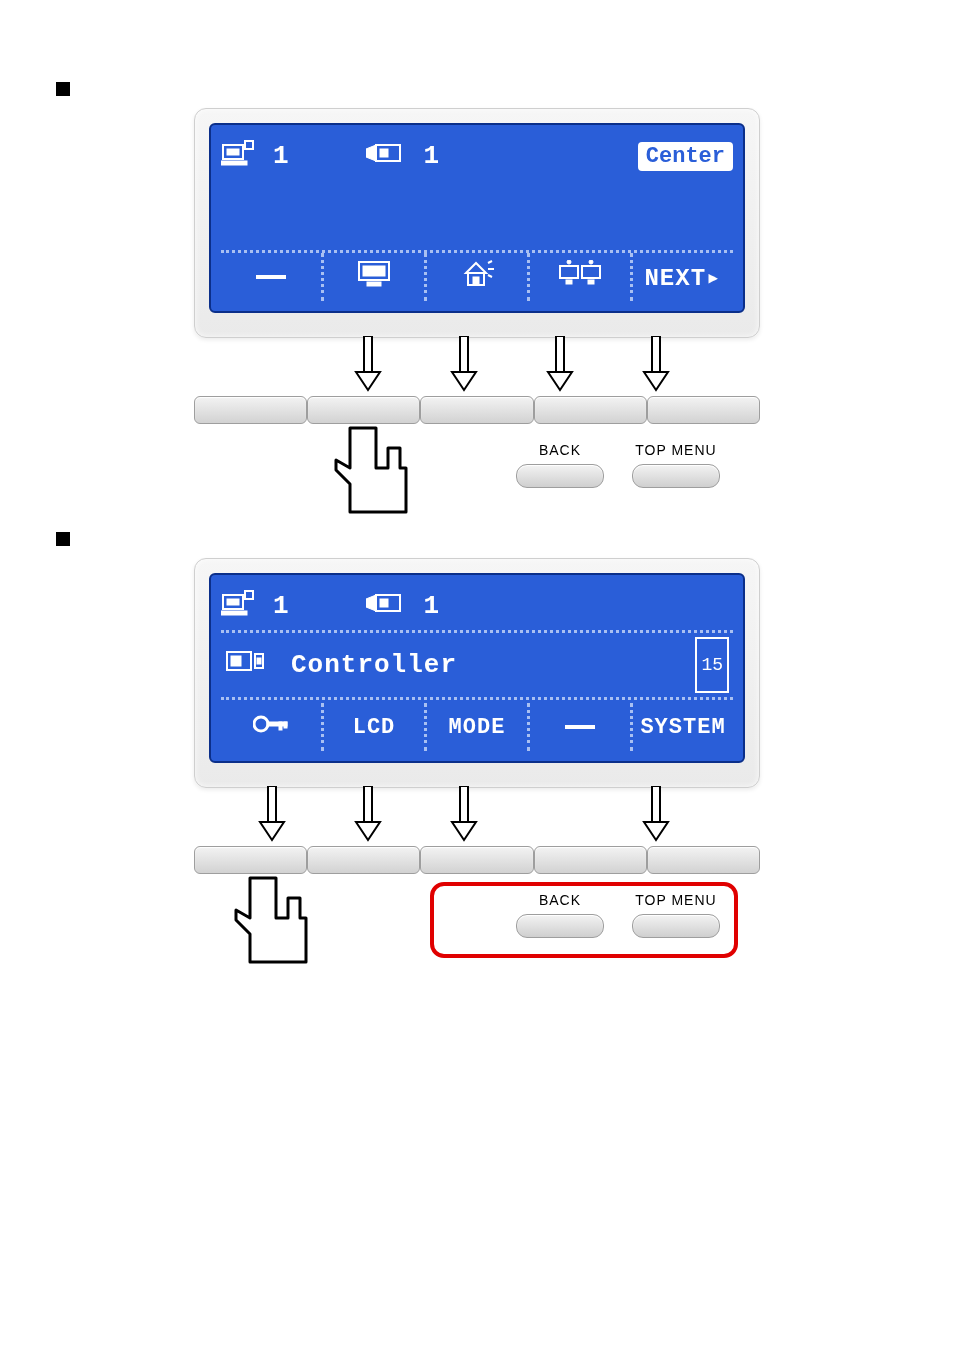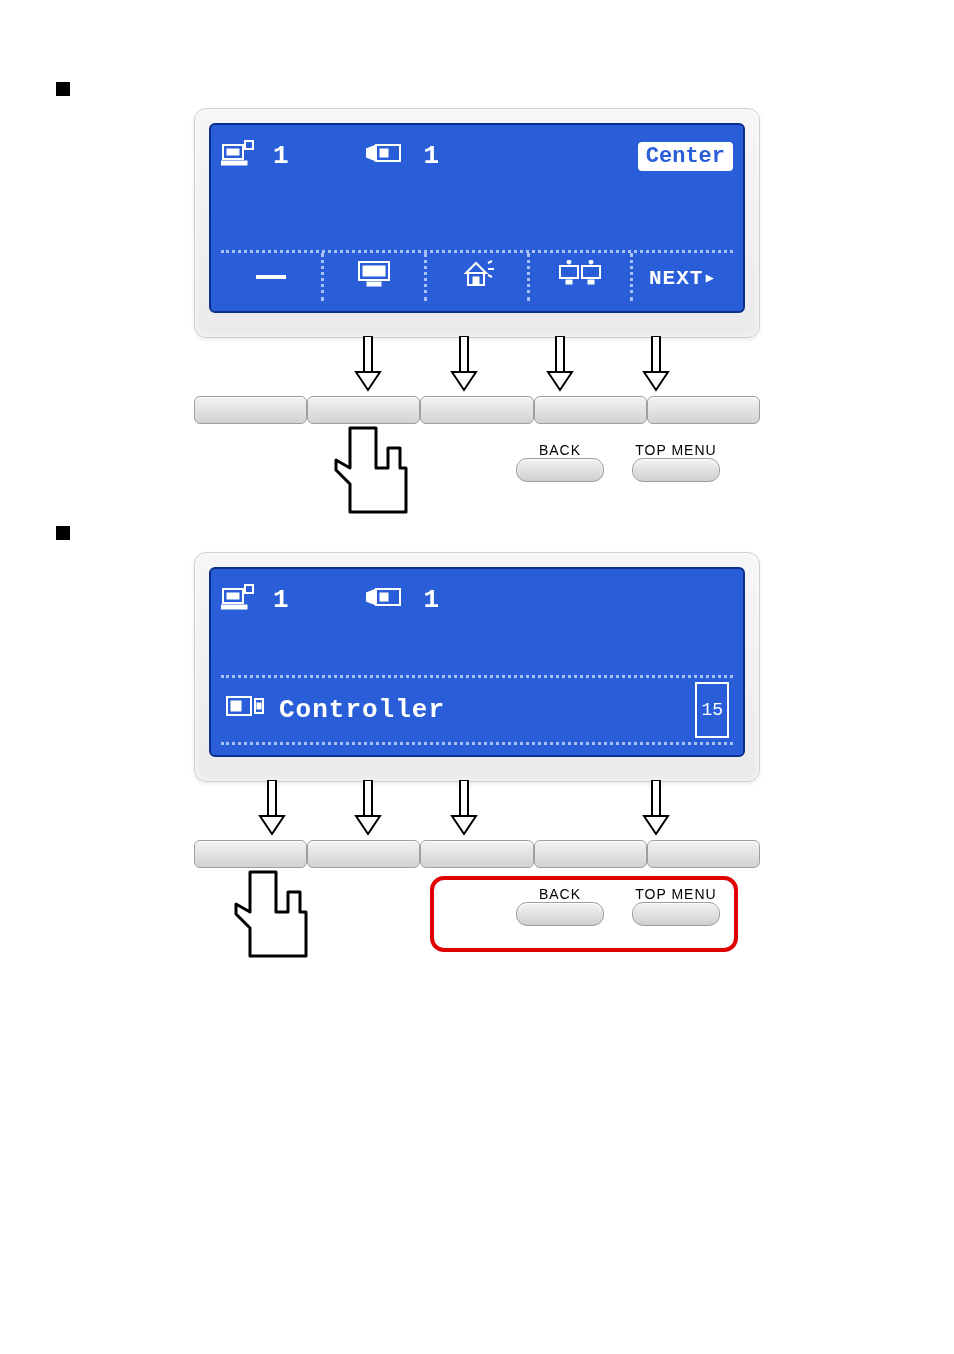--- a/index.html
+++ b/index.html
@@ -10,29 +10,29 @@
   .panel-wrap{display:flex;flex-direction:column;align-items:center;margin-bottom:10px}
   .device{background:linear-gradient(#f6f6f6,#eaeaea);border:1px solid #cfcfcf;border-radius:12px;padding:14px 14px 24px 14px;box-shadow:inset 0 0 6px rgba(255,255,255,.8),0 2px 4px rgba(0,0,0,.08);width:566px;box-sizing:border-box;position:relative}
   .lcd{background:#2a5ed8;border:2px solid #0b2f8a;border-radius:6px;width:100%;height:190px;padding:10px;box-sizing:border-box;color:#fff;display:flex;flex-direction:column;justify-content:space-between}
   .lcd-top{display:flex;align-items:center;gap:18px;height:42px}
   .lcd-bot{display:flex;align-items:stretch;height:48px;border-top:3px dotted #a9c0f2}
   .slot{flex:1;display:flex;align-items:center;justify-content:center;font-weight:bold;font-size:22px;border-right:3px dotted #a9c0f2}
   .slot:last-child{border-right:none}
   .pix{font-family:"Courier New",monospace;font-weight:bold;letter-spacing:1px}
   .badge{background:#fff;color:#2a5ed8;padding:2px 8px;border-radius:4px;font-weight:bold;font-family:"Courier New",monospace;font-size:22px}
   .num-boxed{border:2px solid #fff;padding:16px 4px;font-family:"Courier New",monospace;font-size:18px}
-  .controller-row{display:flex;align-items:center;gap:14px;border-top:3px dotted #a9c0f2;border-bottom:3px dotted #a9c0f2;padding:4px 4px}
+  .controller-row{display:flex;align-items:center;gap:26px;border-top:3px dotted #a9c0f2;border-bottom:3px dotted #a9c0f2;padding:4px 4px}
   .arrows-row{position:relative;width:566px;height:58px}
   .arrow-down{position:absolute;top:-2px}
   .arrow-down svg{display:block}
   .soft-row{display:flex;width:566px;gap:0}
   .soft-slot{flex:1;display:flex;justify-content:center}
   .soft-btn{width:100%;height:26px;background:linear-gradient(#f3f3f3,#d2d2d2);border:1px solid #9e9e9e;border-radius:6px;box-shadow:inset 0 1px 1px #fff}
   .btn-area{width:566px;display:flex;justify-content:flex-end;gap:28px;margin-top:18px;padding-right:40px;box-sizing:border-box;position:relative}
-  .btn-col{display:flex;flex-direction:column;align-items:center;}
+  .btn-col{display:flex;flex-direction:column;align-items:center;gap:6px}
   .btn-label{font-size:14px;letter-spacing:1px;color:#000}
   .phys-btn{width:86px;height:22px;background:linear-gradient(#f3f3f3,#cfcfcf);border:1px solid #9e9e9e;border-radius:11px;box-shadow:inset 0 1px 1px #fff}
   .highlight-box{position:absolute;border:4px solid #e00000;border-radius:14px;right:22px;top:-10px;width:300px;height:68px;pointer-events:none}
   .hand{position:absolute;width:90px;height:110px}
   
   .lcd svg{fill:#fff;stroke:#fff}
 </style>
 </head>
 <body>
 
@@ -101,21 +101,21 @@
             <svg width="44" height="28" viewBox="0 0 44 28">
                 <rect x="2" y="6" width="18" height="12" fill="none" stroke-width="2"></rect>
                 <rect x="24" y="6" width="18" height="12" fill="none" stroke-width="2"></rect>
                 <rect x="8" y="20" width="6" height="4"></rect>
                 <rect x="30" y="20" width="6" height="4"></rect>
                 <circle cx="11" cy="2" r="2"></circle>
                 <circle cx="33" cy="2" r="2"></circle>
               </svg>
           </span>
         </div>
-        <div class="slot pix" style="font-size:21px">NEXT▸</div>
+        <div class="slot pix" style="font-size:24px">NEXT▸</div>
       </div>
     </div>
   </div>
 
   <div class="arrows-row">
     <div class="arrow-down" style="left:160px">
         <svg width="28" height="56">
           <rect x="10" y="0" width="8" height="36" fill="#fff" stroke="#000" stroke-width="2"></rect>
           <polygon points="2,36 26,36 14,54" fill="#fff" stroke="#000" stroke-width="2"></polygon>
         </svg>
@@ -212,20 +212,40 @@
               <rect x="6" y="8" width="10" height="10"></rect>
               <rect x="30" y="6" width="8" height="14" fill="none" stroke-width="2"></rect>
               <rect x="32" y="10" width="4" height="6"></rect>
             </svg>
         </span>
         <span class="pix" style="font-size:26px">Controller</span>
         <span style="flex:1"></span>
         <span class="num-boxed">15</span>
       </div>
 
+      <div class="lcd-bot" style="border-top:none">
+        <div class="slot">
+          <span>
+            <svg width="36" height="22" viewBox="0 0 36 22">
+                <circle cx="8" cy="11" r="7" fill="none" stroke-width="3"></circle>
+                <rect x="14" y="9" width="20" height="4"></rect>
+                <rect x="26" y="9" width="3" height="8"></rect>
+                <rect x="31" y="9" width="3" height="6"></rect>
+              </svg>
+          </span>
+        </div>
+        <div class="slot pix">LCD</div>
+        <div class="slot pix">MODE</div>
+        <div class="slot">
+          <svg width="30" height="4" viewBox="0 0 30 4">
+              <rect width="30" height="4"></rect>
+            </svg>
+        </div>
+        <div class="slot pix">SYSTEM</div>
+      </div>
     </div>
   </div>
 
   <div class="arrows-row">
     <div class="arrow-down" style="left:64px">
         <svg width="28" height="56">
           <rect x="10" y="0" width="8" height="36" fill="#fff" stroke="#000" stroke-width="2"></rect>
           <polygon points="2,36 26,36 14,54" fill="#fff" stroke="#000" stroke-width="2"></polygon>
         </svg>
       </div>

